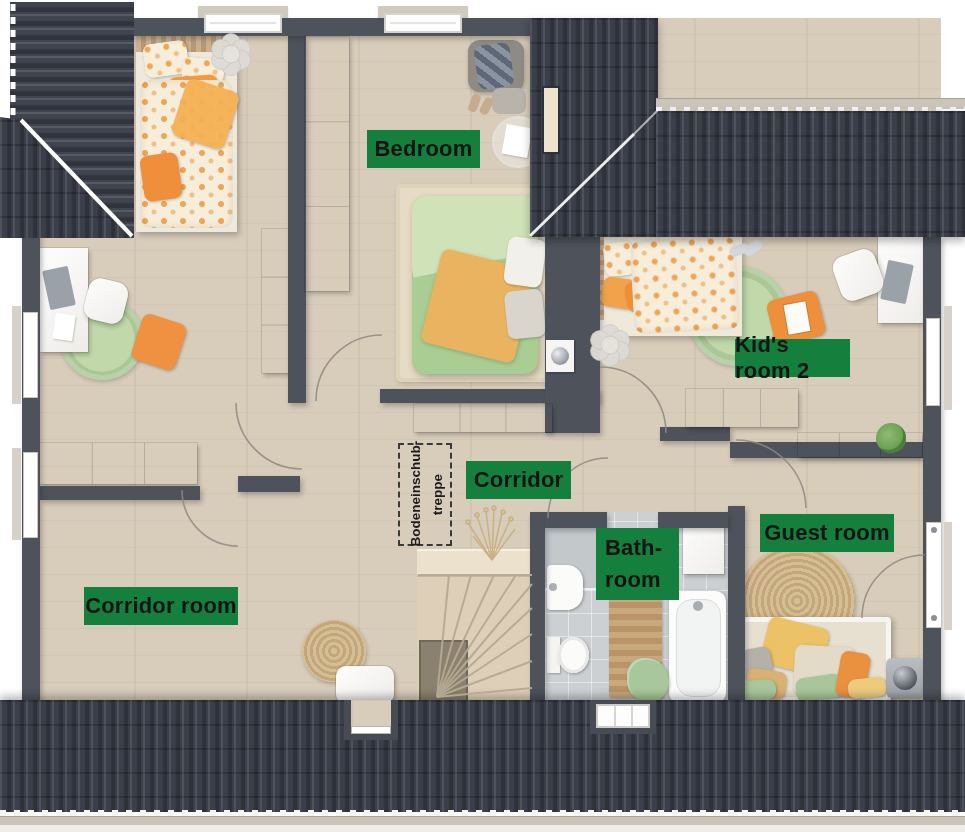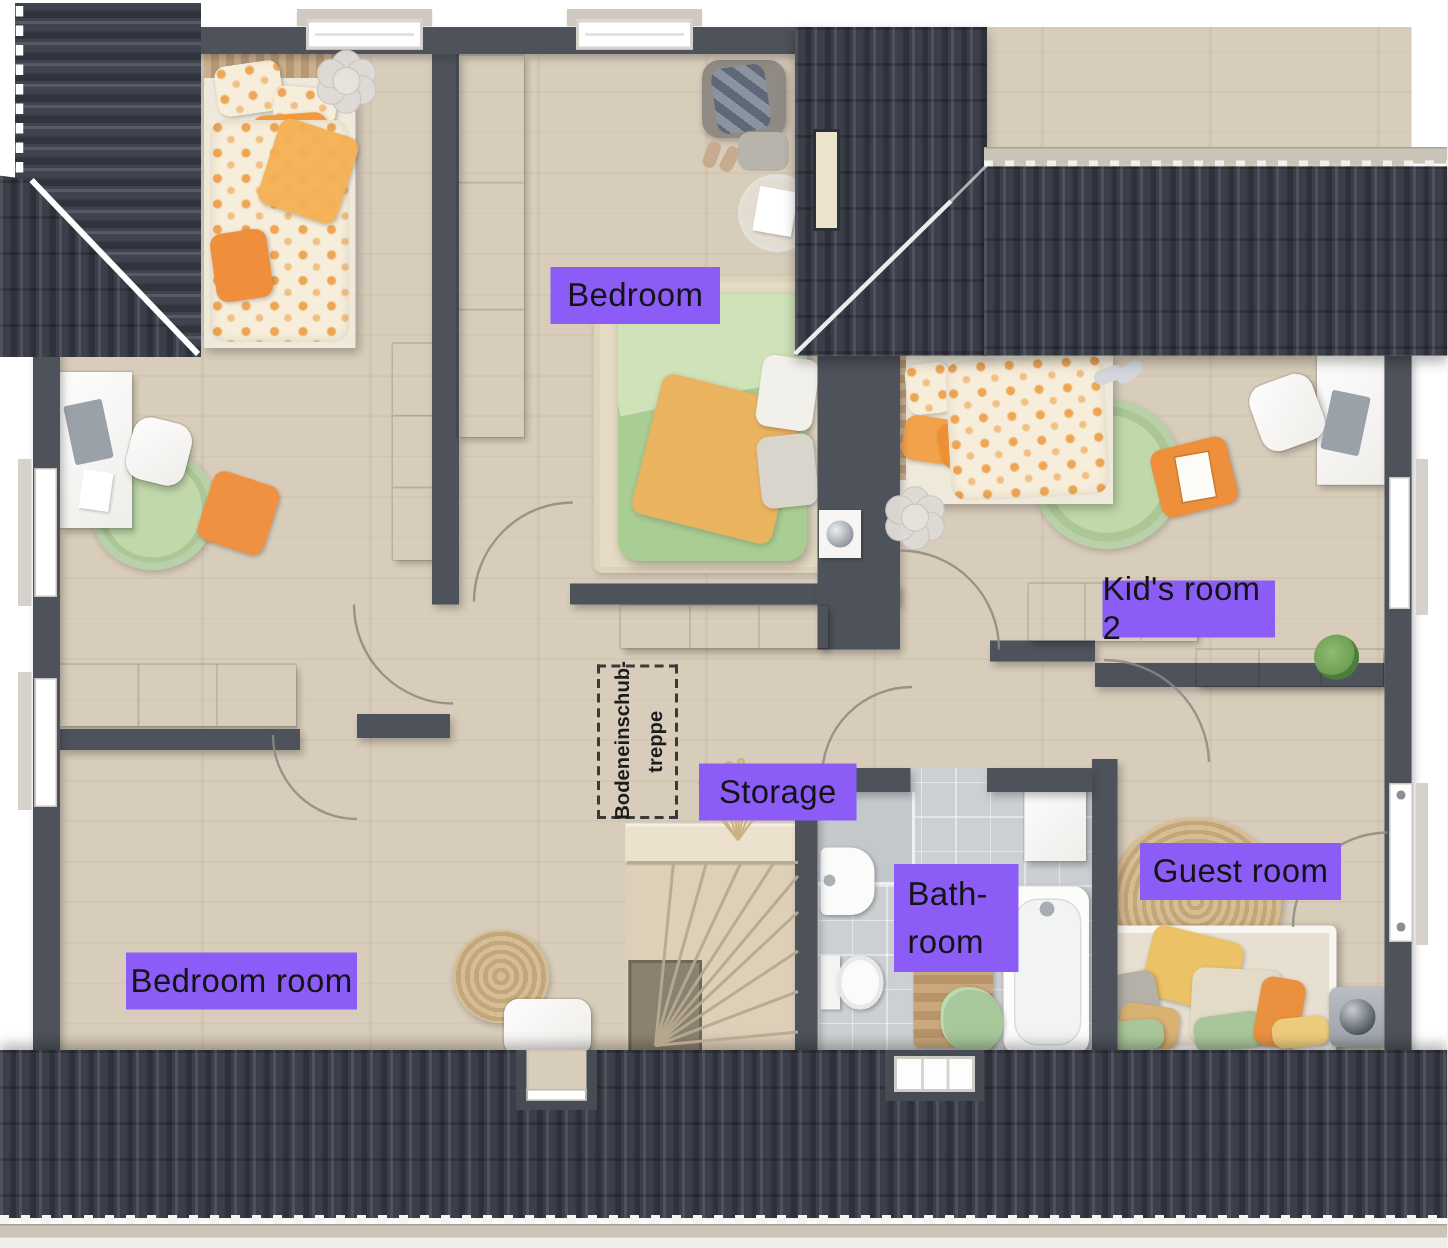--- a/index.html
+++ b/index.html
@@ -31,22 +31,22 @@
   .rug-green{border-radius:50%;background:radial-gradient(circle,#c0d8aa 55%,#aac795 56% 100%);
       box-shadow:inset 0 0 0 5px rgba(255,255,255,.18),1px 2px 4px rgba(0,0,0,.18);}
   .rug-jute{border-radius:50%;background:repeating-radial-gradient(circle,#d7bd92 0 3px,#c2a67c 3px 6px);
       box-shadow:1px 2px 4px rgba(0,0,0,.22);}
   .dots-o{background-color:#f6eeda;
       background-image:radial-gradient(circle at 5px 5px,rgba(238,153,61,.85) 2.5px,transparent 3.5px),
                        radial-gradient(circle at 14px 13px,rgba(238,153,61,.55) 2px,transparent 3px);
       background-size:19px 17px;}
   .pillow{position:absolute;border-radius:8px;box-shadow:1px 1px 3px rgba(0,0,0,.25);}
   
-  .label{position:absolute;background:#8b5cf6;color:#141414;font-weight:400;font-size:22px;
-         display:flex;align-items:center;justify-content:center;z-index:40;letter-spacing:.2px;margin-top:48px;}
+  .label{position:absolute;background:#15803d;color:#141414;font-weight:700;font-size:22px;
+         display:flex;align-items:center;justify-content:center;z-index:40;letter-spacing:.2px;}
   .vtext{position:absolute;font-weight:700;font-size:13.5px;color:#1c1c1c;text-align:center;
          transform:rotate(-90deg);transform-origin:50% 50%;white-space:nowrap;z-index:40;}
   .z5{z-index:5}.z6{z-index:6}.z7{z-index:7}.z8{z-index:8}.z9{z-index:9}
   svg.overlay{position:absolute;left:0;top:0;z-index:30;pointer-events:none;}
 </style>
 </head>
 <body>
 
 <div id="plan">
 
@@ -279,24 +279,24 @@
   <span class="vtext" style="left:364px;top:486px;width:104px;height:17px;">Bodeneinschub-</span>
   <span class="vtext" style="left:386px;top:486px;width:104px;height:17px;">treppe</span>
 
   <div class="label" style="left:367px;top:130px;width:113px;height:38px;">
     <span>Bedroom</span>
   </div>
   <div class="label" style="left:735px;top:339px;width:115px;height:38px;">
     <span>Kid's room 2</span>
   </div>
   <div class="label" style="left:466px;top:461px;width:105px;height:38px;">
-    <span>Storage</span>
+    <span>Corridor</span>
   </div>
   <div class="label" style="left:84px;top:587px;width:154px;height:38px;">
-    <span>Bedroom room</span>
+    <span>Corridor room</span>
   </div>
   <div class="label" style="left:760px;top:514px;width:134px;height:38px;">
     <span>Guest room</span>
   </div>
   <div class="label" style="left:596px;top:528px;width:83px;height:72px;flex-direction:column;align-items:flex-start;justify-content:center;padding-left:9px;box-sizing:border-box;line-height:1.45;">
     <span>Bath-</span>
     <span>room</span>
   </div>
 
 </div>

